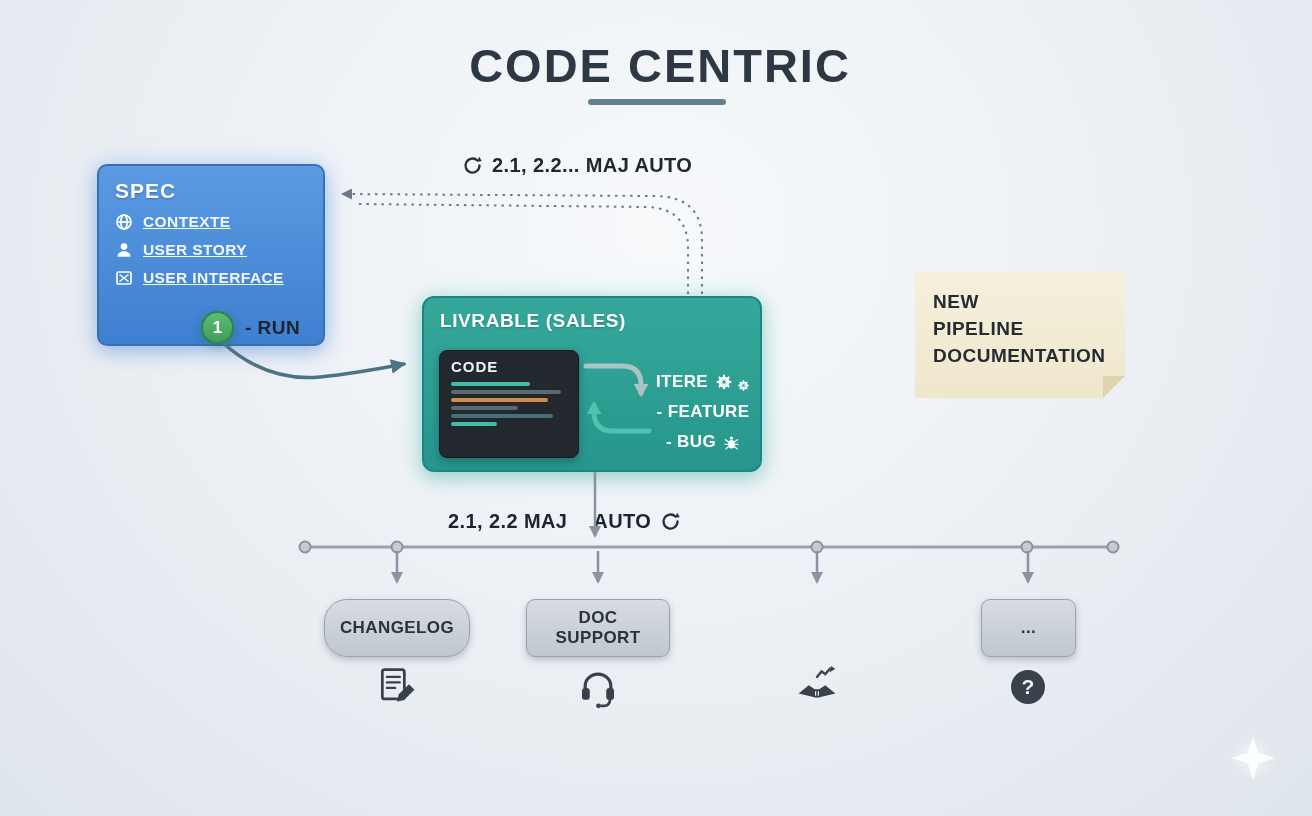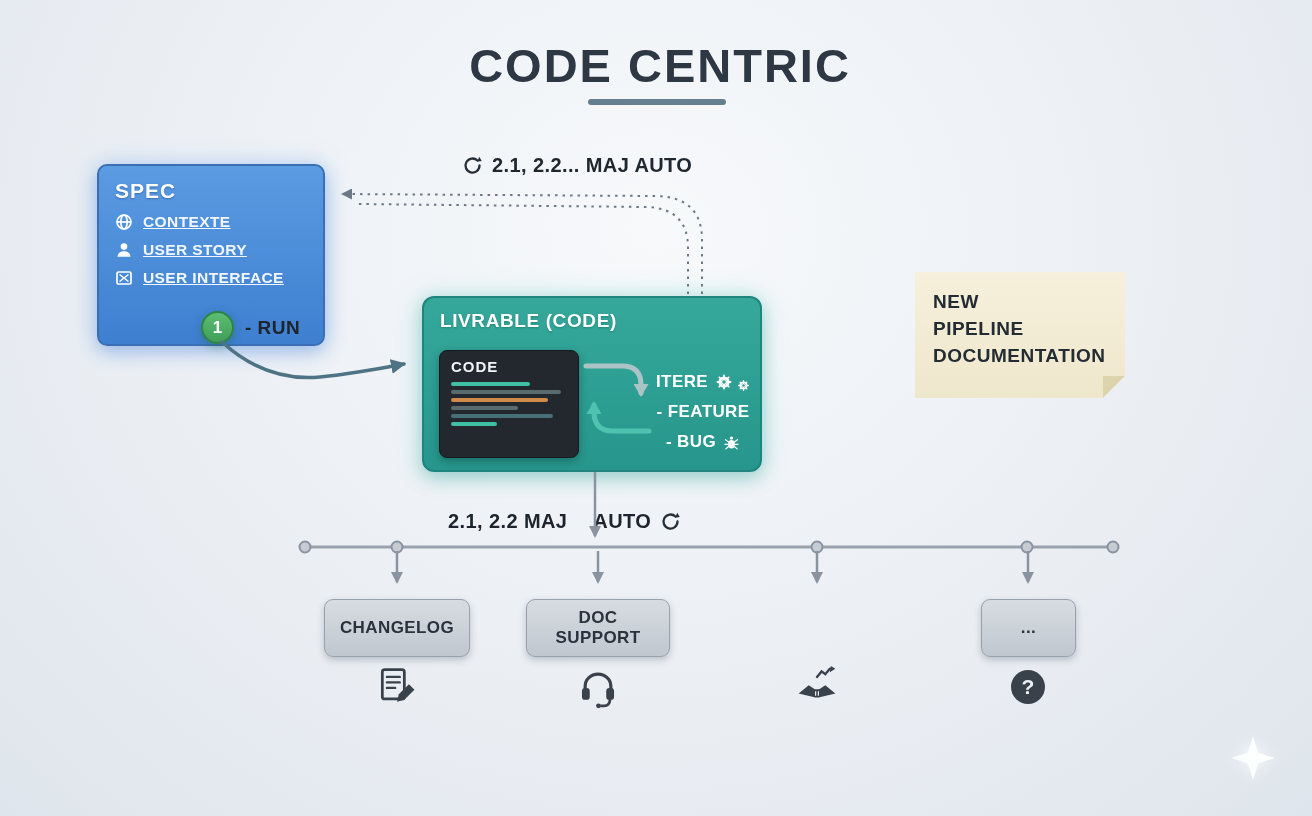--- a/index.html
+++ b/index.html
@@ -91,21 +91,21 @@
   
   .out-box{
     position:absolute;top:599px;height:58px;border-radius:9px;box-sizing:border-box;
     background:linear-gradient(180deg,#d7dce2 0%,#c1c7cf 100%);
     border:1.5px solid #98a1ac;
     box-shadow:0 3px 7px rgba(40,50,70,.25);
     display:flex;align-items:center;justify-content:center;
     font-size:17px;font-weight:bold;color:#2b323d;letter-spacing:.4px;text-align:center;line-height:1.2;
   }
   .out-label.wrap{max-width:100px;display:inline-block;}
-  .ob1{left:324px;width:146px;}
+  .ob1{left:324px;width:146px;border-radius:23px;}
   .ob2{left:526px;width:144px;}
   .ob3{left:745px;width:145px;}
   .ob4{left:981px;width:95px;}
 
   .out-icon{position:absolute;top:665px;width:44px;height:44px;display:flex;align-items:center;justify-content:center;}
   .oi1{left:375px;} .oi2{left:576px;} .oi3{left:795px;} .oi4{left:1006px;}
   .q-circle{width:34px;height:34px;border-radius:50%;background:#39414b;color:#eef1f4;
     font-size:21px;font-weight:bold;display:flex;align-items:center;justify-content:center;}
 
   
@@ -172,21 +172,21 @@
         <polygon points="17.3,7.6 22.6,6.8 19.7,2.1" fill="#262e37" stroke="none"></polygon>
       </svg>
     </span>
     <span>2.1, 2.2... MAJ AUTO</span>
   </div>
 
   <div class="run-badge">1</div>
   <div class="run-label">- RUN</div>
 
   <div class="livrable-box">
-    <div class="livrable-title">LIVRABLE (CODE)</div>
+    <div class="livrable-title">LIVRABLE (SALES)</div>
     <div class="code-window">
       <div class="code-title">CODE</div>
       <div class="code-lines">
         <div class="cl c1"></div>
           <div class="cl c2"></div>
           <div class="cl c3"></div>
         <div class="cl c4"></div>
           <div class="cl c5"></div>
           <div class="cl c6"></div>
       </div>

